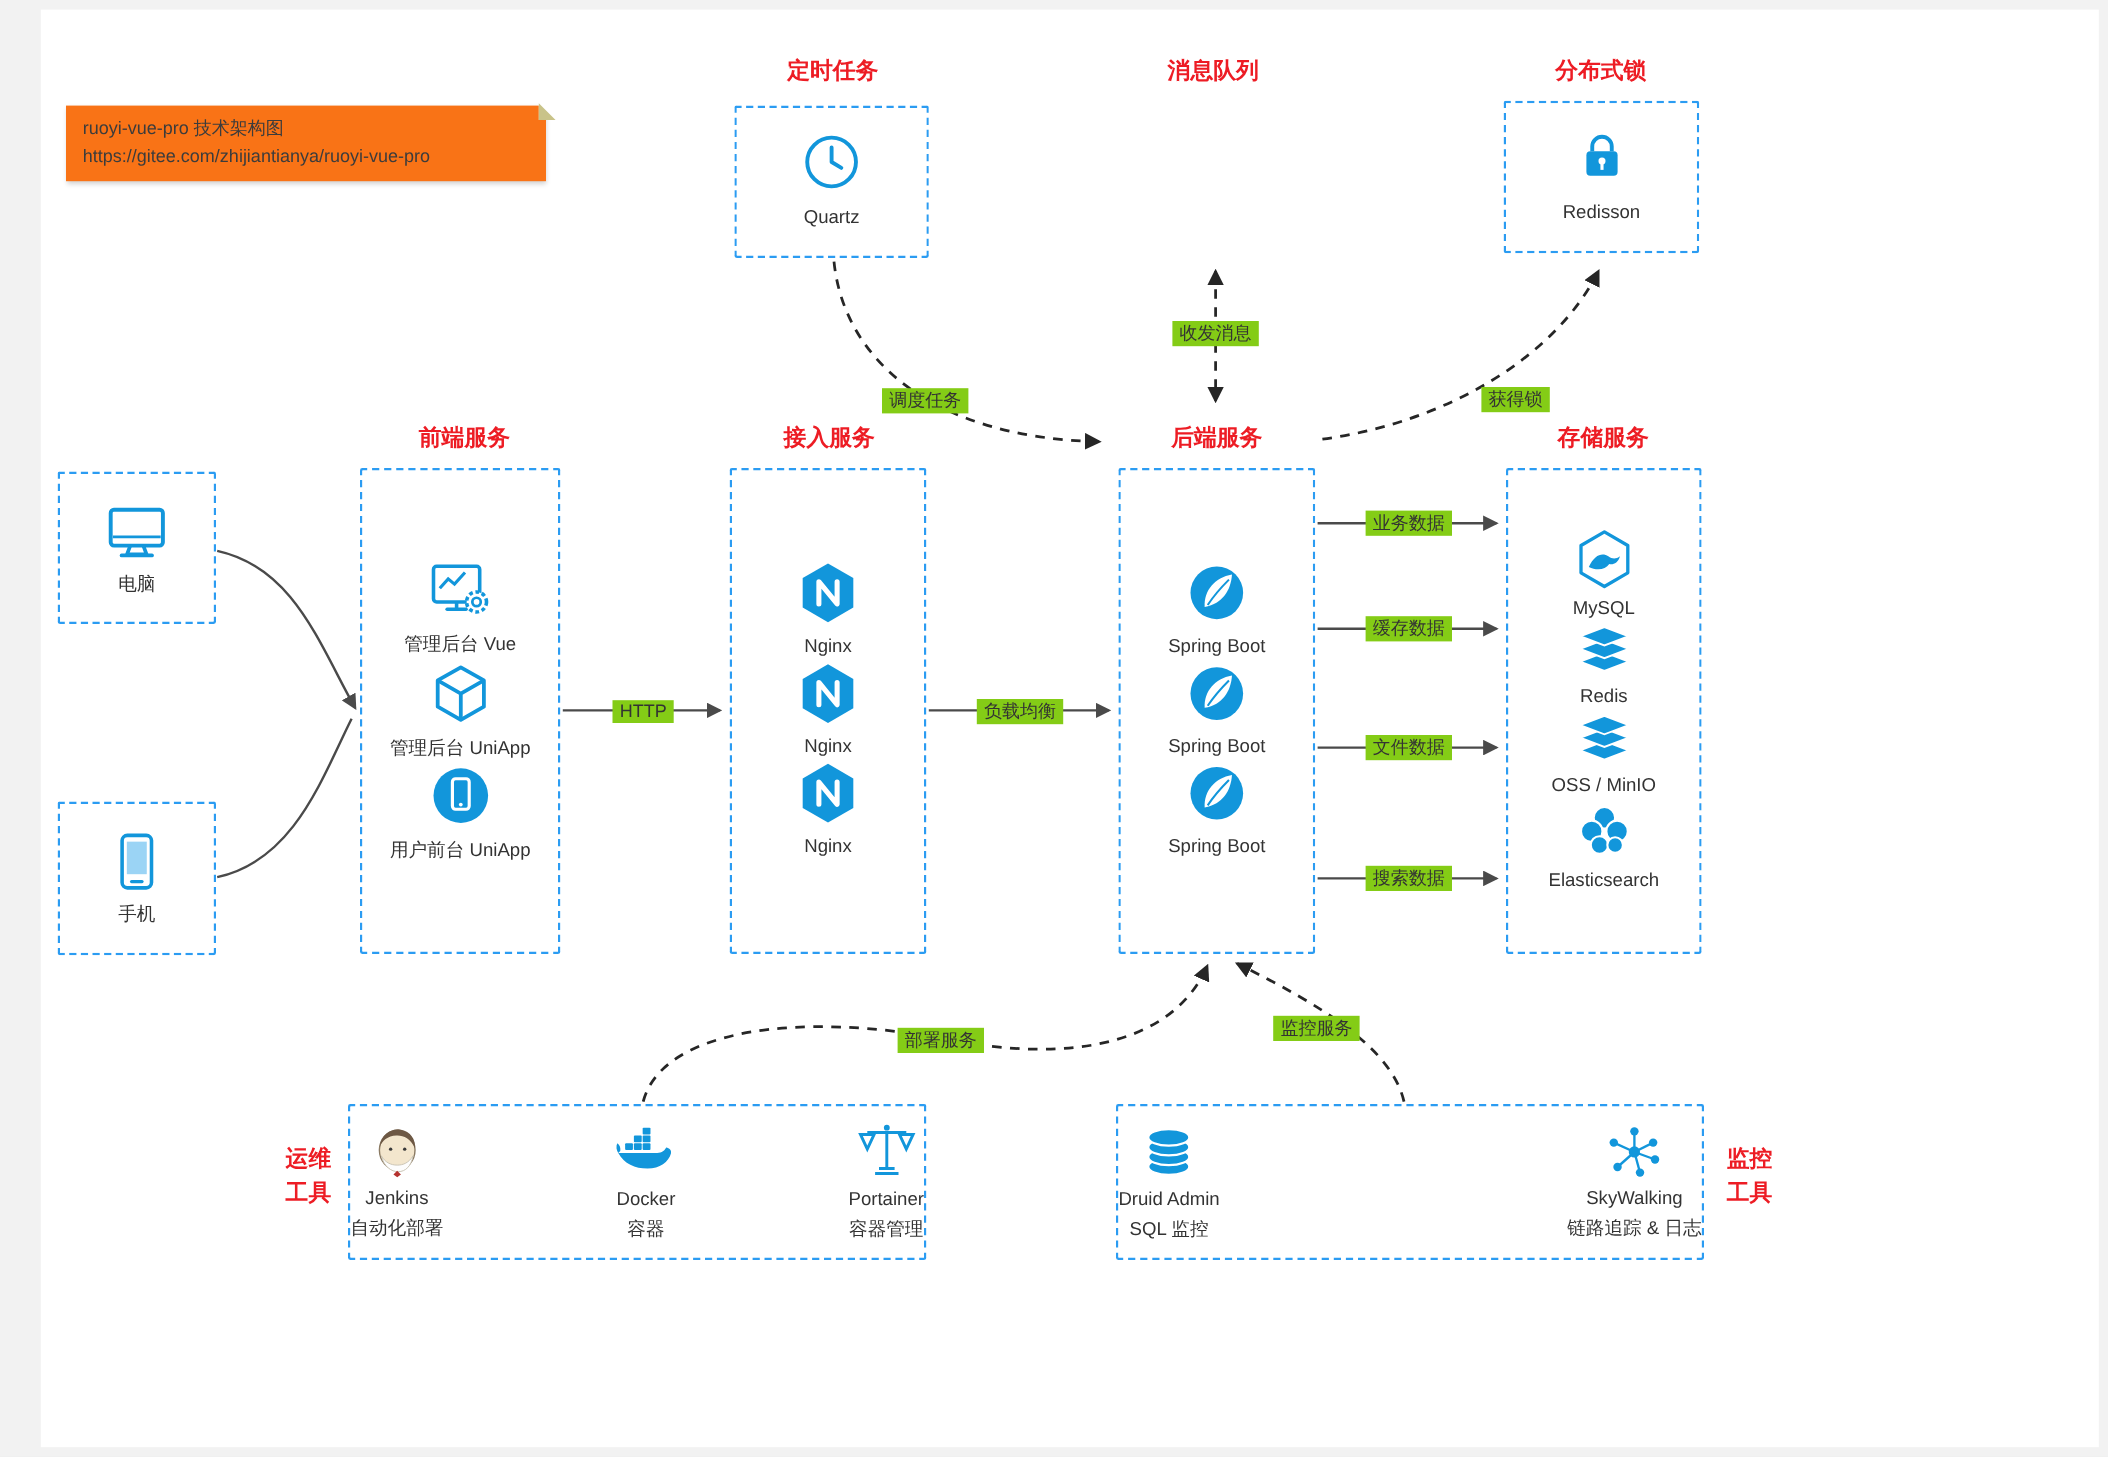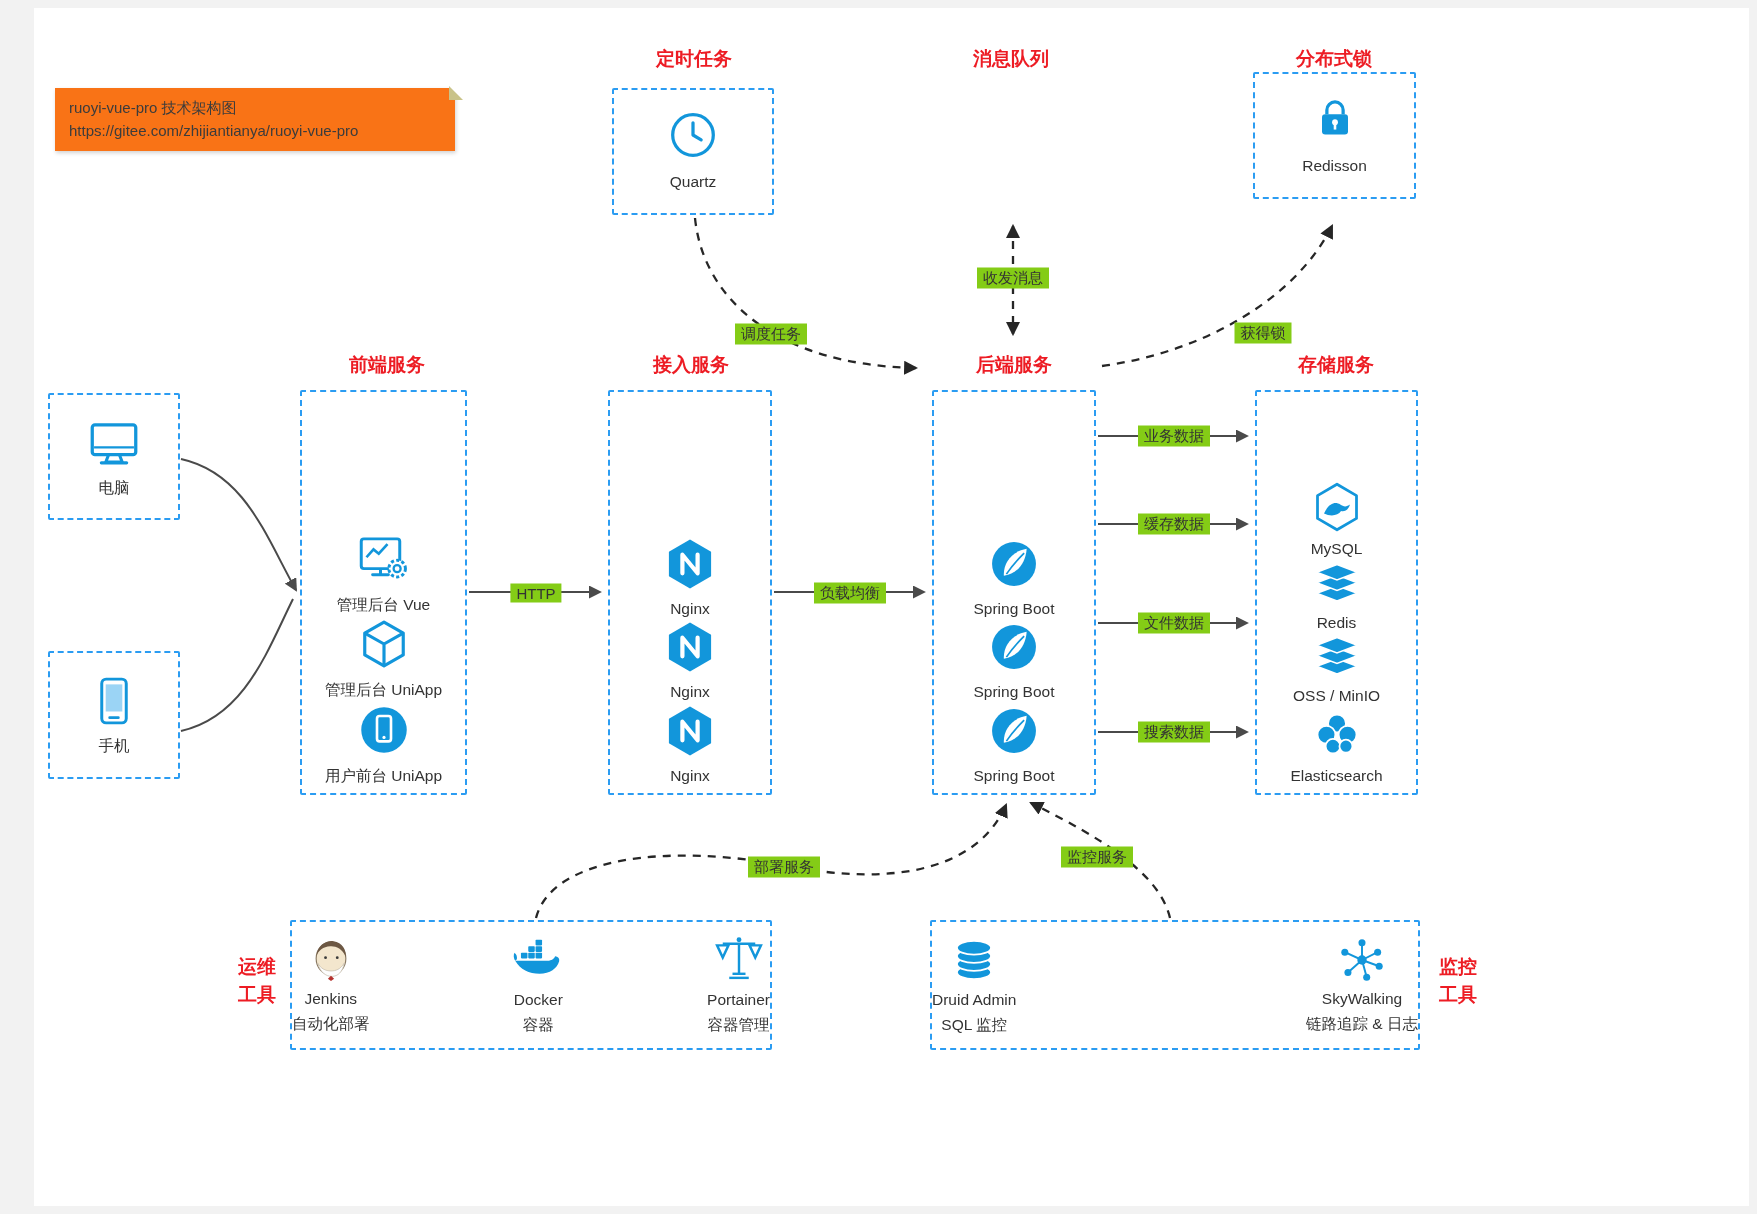--- a/index.html
+++ b/index.html
@@ -3,21 +3,21 @@
 <meta charset="utf-8">
 <style>
   * { margin:0; padding:0; box-sizing:border-box; }
   html,body { background:#ececec; }
   body { font-family:"Liberation Sans","DejaVu Sans",sans-serif; }
   .canvas { position:relative; width:1757px; height:1214px; background:#f2f2f2; overflow:hidden; }
   .paper { position:absolute; left:34px; top:8px; width:1715px; height:1198px; background:#ffffff; }
 
   .card { position:absolute; border:2px dashed #2b9cf2; background:#fff; border-radius:2px; z-index:2; }
   .vcenter { display:flex; flex-direction:column; align-items:center; justify-content:center; gap:10px; }
-  .col-card { display:flex; flex-direction:column; justify-content:flex-end; align-items:center; padding:6px 0; }
+  .col-card { display:flex; flex-direction:column; justify-content:center; align-items:center; padding:6px 0; }
   .col-item { display:flex; flex-direction:column; align-items:center; gap:7px; }
   .hbox { display:flex; flex-direction:row; justify-content:space-between; align-items:center; }
   .tool-item { display:flex; flex-direction:column; align-items:center; gap:3px; }
 
   .icon { display:inline-flex; align-items:center; justify-content:center; line-height:0; }
   .nlabel { font-size:15.5px; color:#333; text-align:center; white-space:nowrap; line-height:1.45; }
 
   .rtitle { position:absolute; transform:translateX(-50%); color:#ed1c24; font-weight:bold; font-size:19px; white-space:nowrap; z-index:4; }
   .rside  { position:absolute; transform:translateX(-50%); color:#ed1c24; font-weight:bold; font-size:19px; line-height:1.45; text-align:center; z-index:4; }
 
@@ -51,21 +51,21 @@
     <span class="icon">
       <svg viewBox="0 0 64 64" width="52" height="52">
           <circle cx="32" cy="32" r="25" fill="none" stroke="#1296db" stroke-width="4"></circle>
           <path d="M32 17 V32 L42 38" fill="none" stroke="#1296db" stroke-width="4" stroke-linecap="round" stroke-linejoin="round"></path>
         </svg>
     </span>
     <div class="nlabel">Quartz</div>
   </div>
 
 
-  <div class="card vcenter" style="left:1253px;top:72px;width:163px;height:127px;">
+  <div class="card vcenter" style="left:1253px;top:84px;width:163px;height:127px;">
     <span class="icon">
       <svg viewBox="0 0 64 64" width="52" height="52">
         <path d="M22 26 v-5 a10 10 0 0 1 20 0 v5" fill="none" stroke="#1296db" stroke-width="4"></path>
         <rect x="16" y="26" width="32" height="25" rx="4" fill="#1296db"></rect>
         <circle cx="32" cy="36" r="3.6" fill="#fff"></circle>
           <rect x="30.4" y="38" width="3.2" height="7" fill="#fff"></rect>
       </svg>
     </span>
     <div class="nlabel">Redisson</div>
   </div>
@@ -75,21 +75,21 @@
       <svg viewBox="0 0 64 64" width="58" height="58">
         <rect x="8" y="13" width="48" height="33" rx="3" fill="none" stroke="#1296db" stroke-width="3.6"></rect>
         <line x1="10" y1="38" x2="54" y2="38" stroke="#1296db" stroke-width="2.6"></line>
         <path d="M26 46 l-3 8 h18 l-3 -8" fill="none" stroke="#1296db" stroke-width="3.4"></path>
         <line x1="18" y1="55" x2="46" y2="55" stroke="#1296db" stroke-width="3.4" stroke-linecap="round"></line>
       </svg>
     </span>
     <div class="nlabel">电脑</div>
   </div>
 
-  <div class="card vcenter" style="left:48px;top:651px;width:132px;height:128px;gap:6px;align-items:center;">
+  <div class="card vcenter" style="left:48px;top:668px;width:132px;height:128px;gap:6px;align-items:center;">
     <span class="icon">
       <svg viewBox="0 0 64 64" width="56" height="56">
         <rect x="18" y="7" width="28" height="50" rx="5" fill="none" stroke="#1296db" stroke-width="3.4"></rect>
         <rect x="22.5" y="13" width="19" height="31" fill="#9bd4f5"></rect>
         <line x1="27" y1="51" x2="37" y2="51" stroke="#1296db" stroke-width="3" stroke-linecap="round"></line>
       </svg>
     </span>
     <div class="nlabel">手机</div>
   </div>
 

